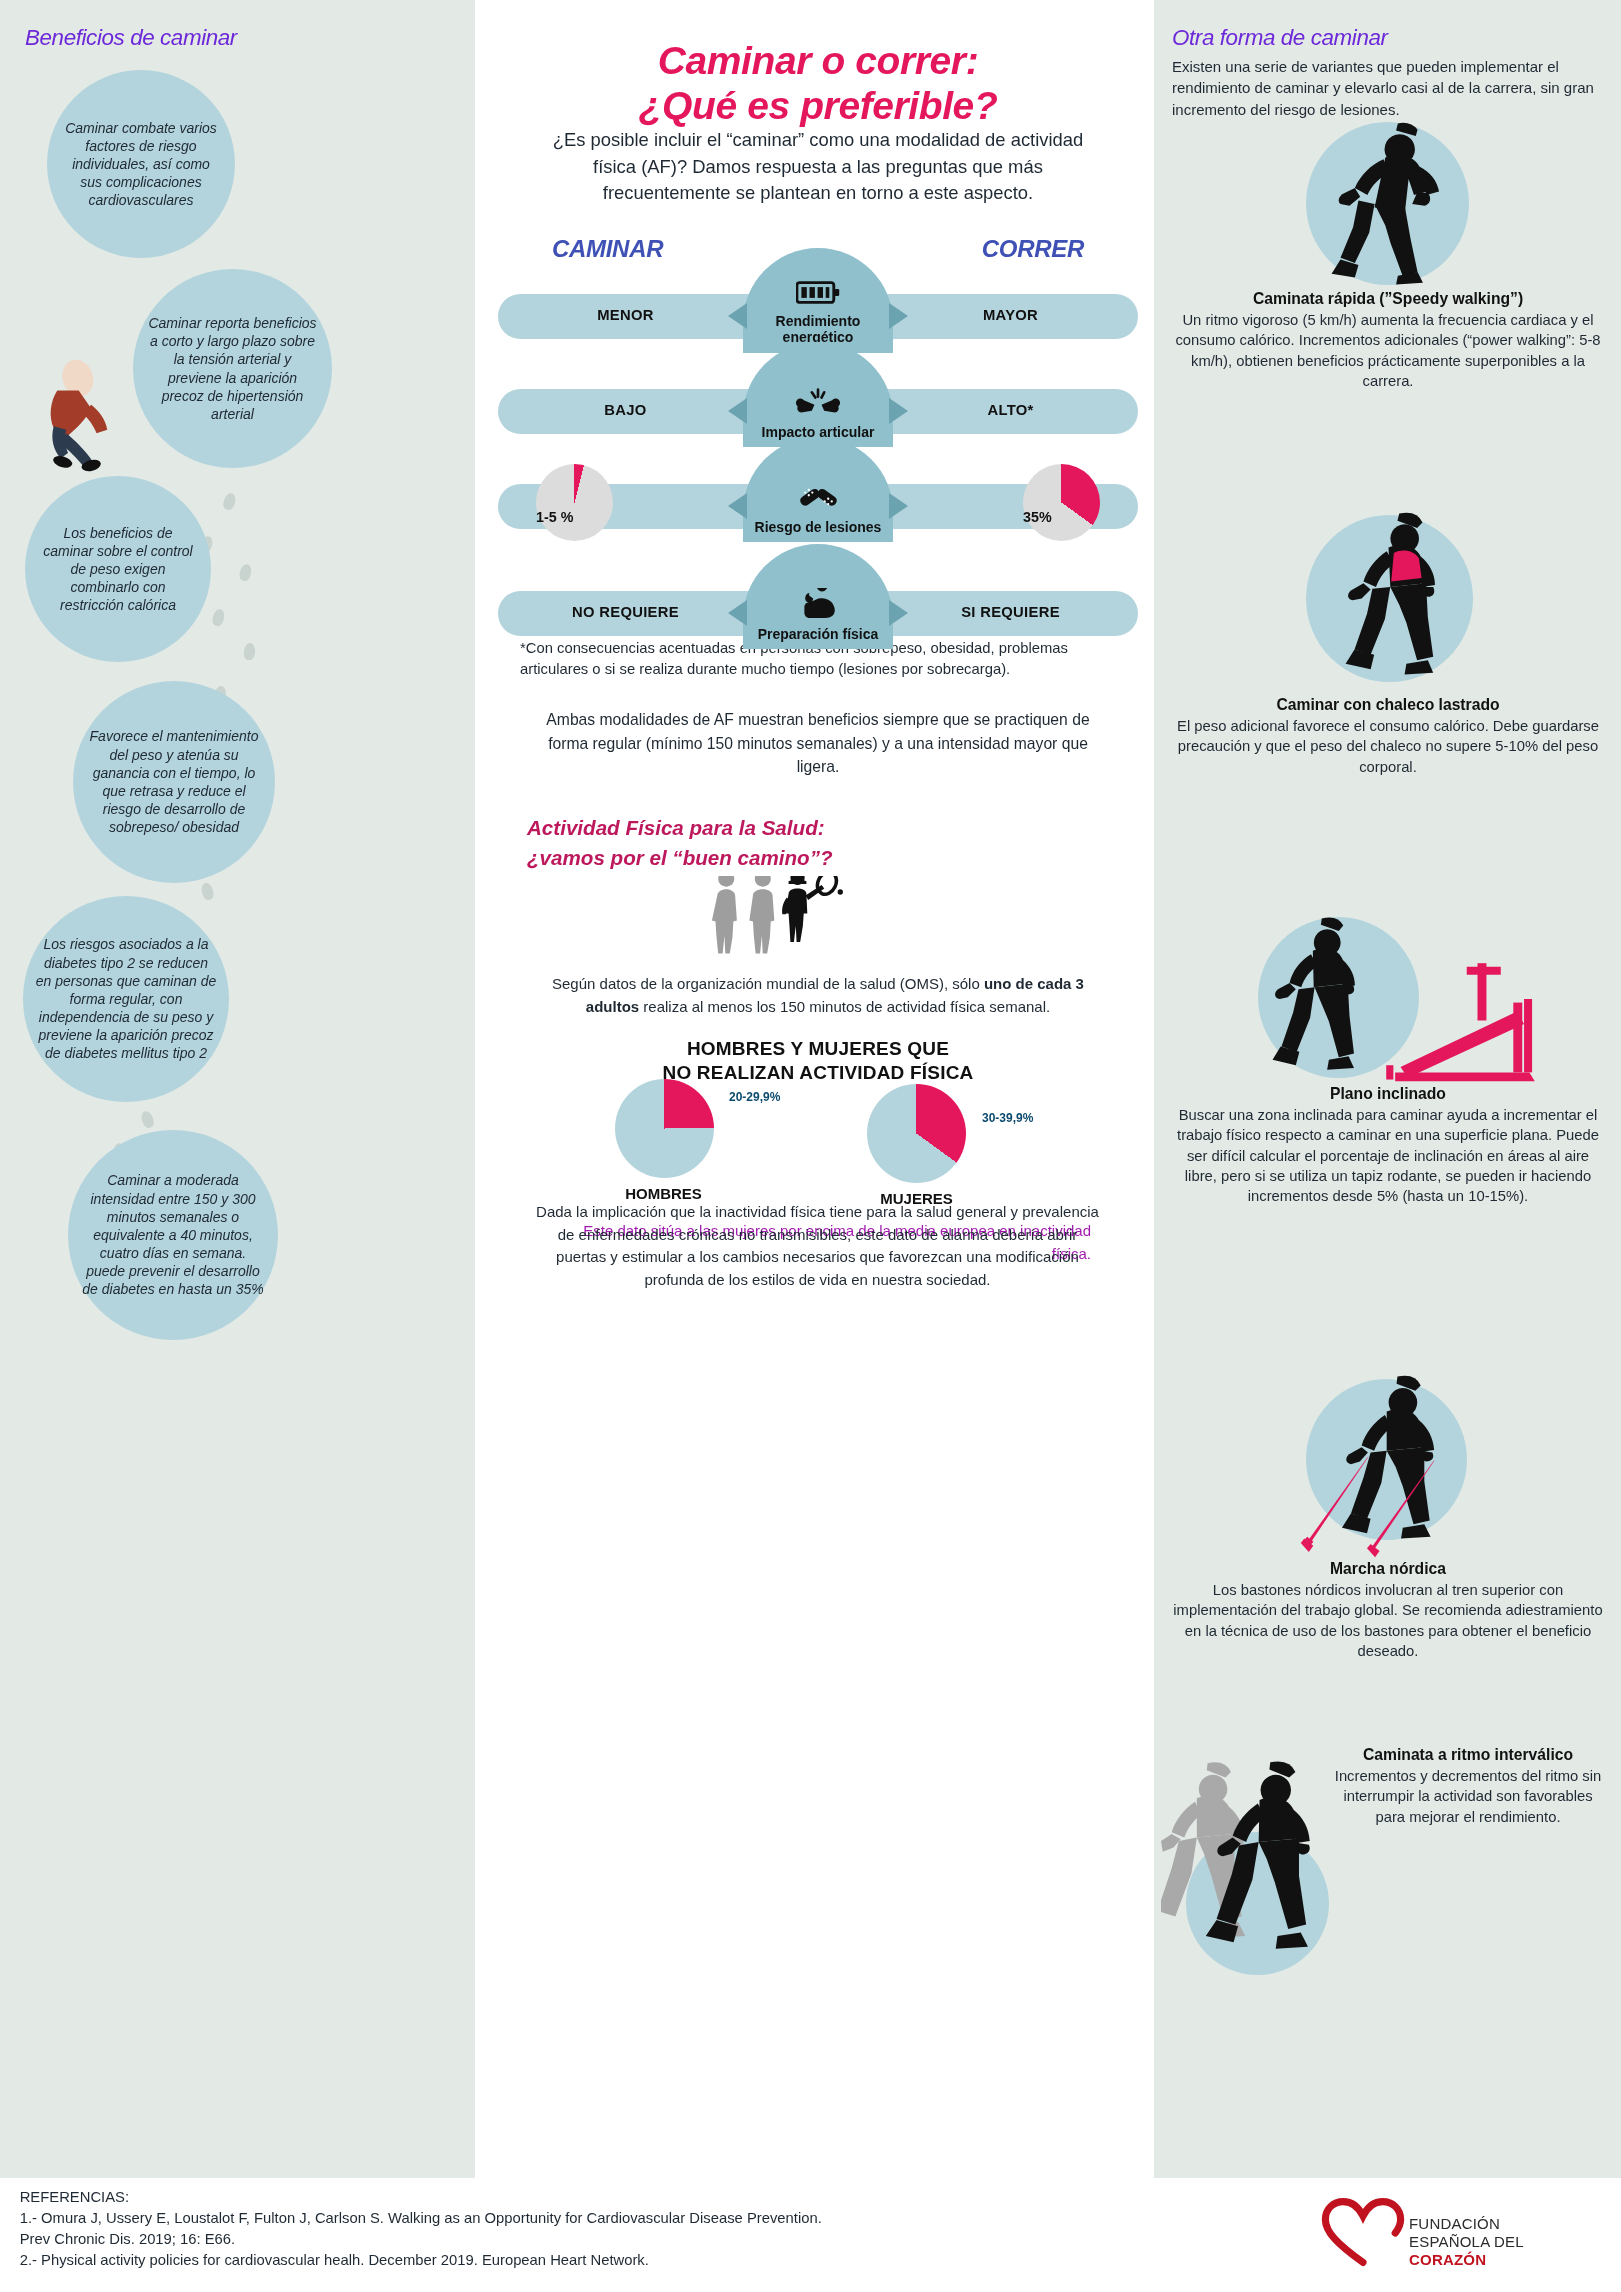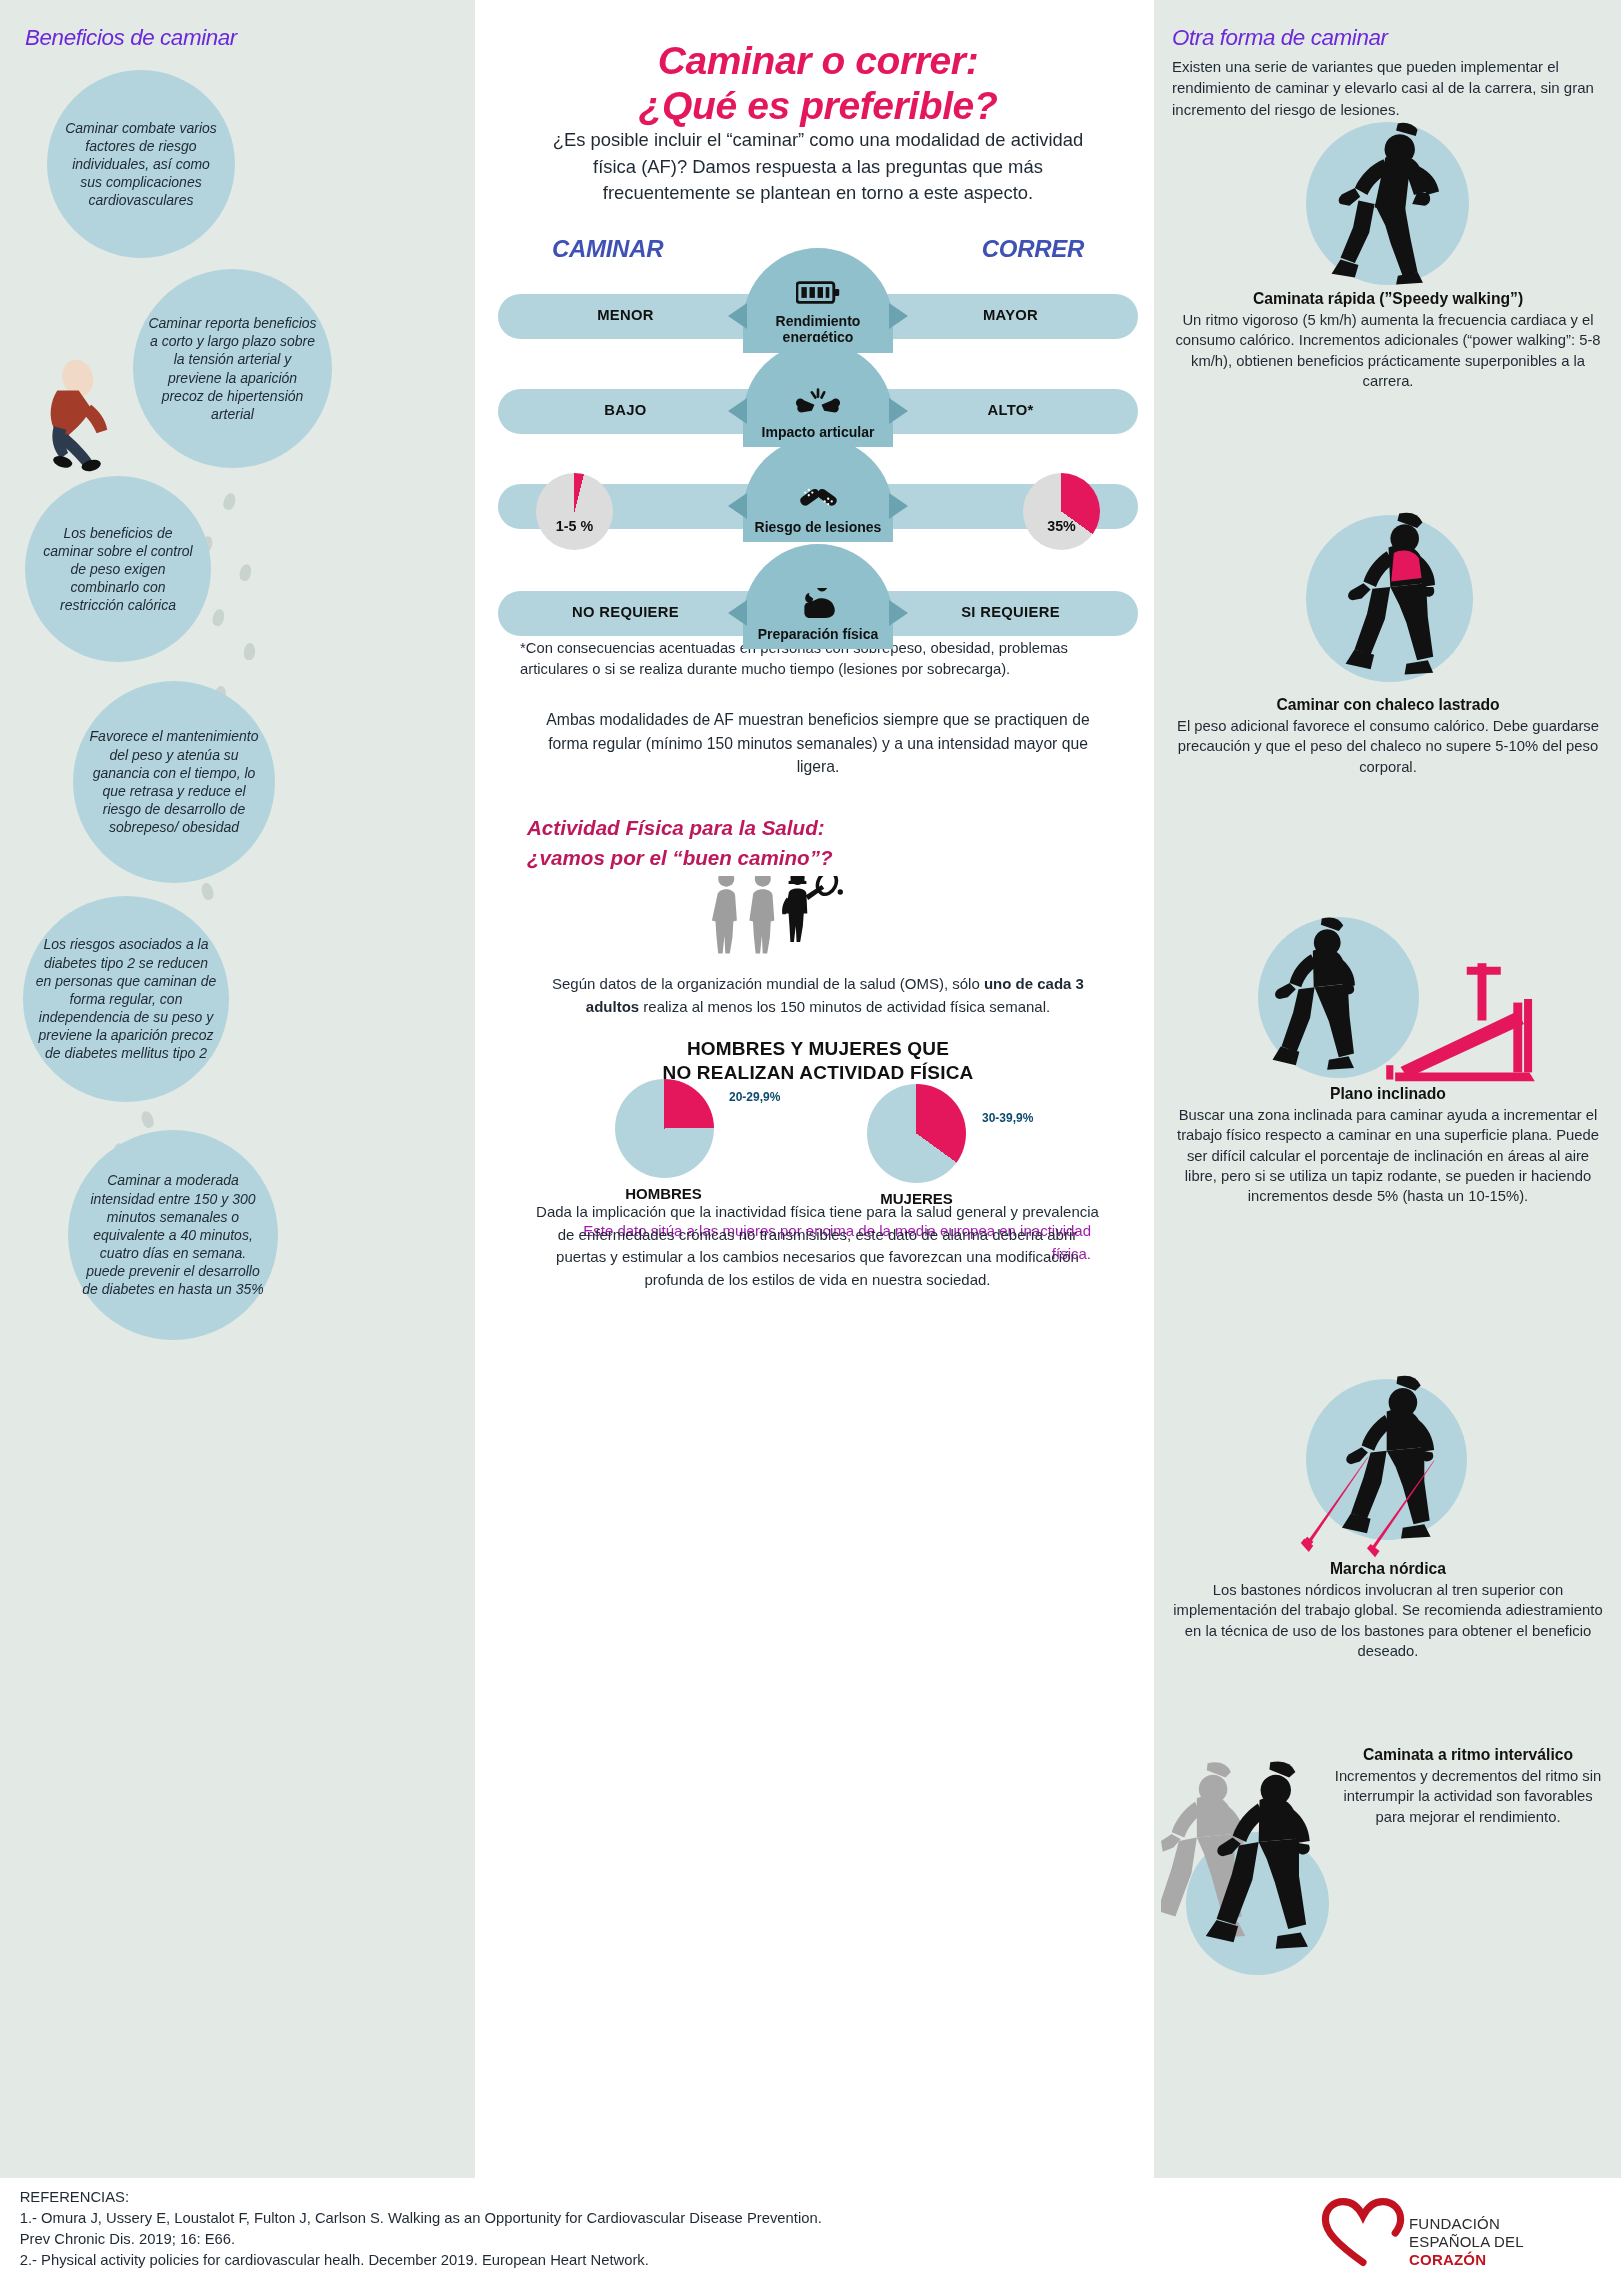--- a/index.html
+++ b/index.html
@@ -117,23 +117,23 @@
   .side-label {
     position: absolute; top: 38px;
     font-size: 14.8px; font-weight: 800; color: #111; letter-spacing: 0.3px;
     z-index: 4;
   }
   .side-label.l { left: 36px; width: 197px; text-align: center; }
   .side-label.r { right: 36px; width: 197px; text-align: center; }
 
   
   .mini-pie {
-    position: absolute; top: 14px; width: 77px; height: 77px;
+    position: absolute; top: 5px; width: 77px; height: 77px;
     border-radius: 50%; z-index: 5;
-    display: flex; align-items: center; justify-content: center;
+    display: flex; align-items: center; justify-content: flex-start;
   }
   .mini-pie.l { left: 45px; }
   .mini-pie.r { right: 45px; }
   .mini-pie .pv {
     font-size: 14.3px; font-weight: 800; color: #111;
     position: relative; top: 14.3px;
   }
 
   .note-star {
     position: absolute; left: 29px; width: 600px; top: 638px;

